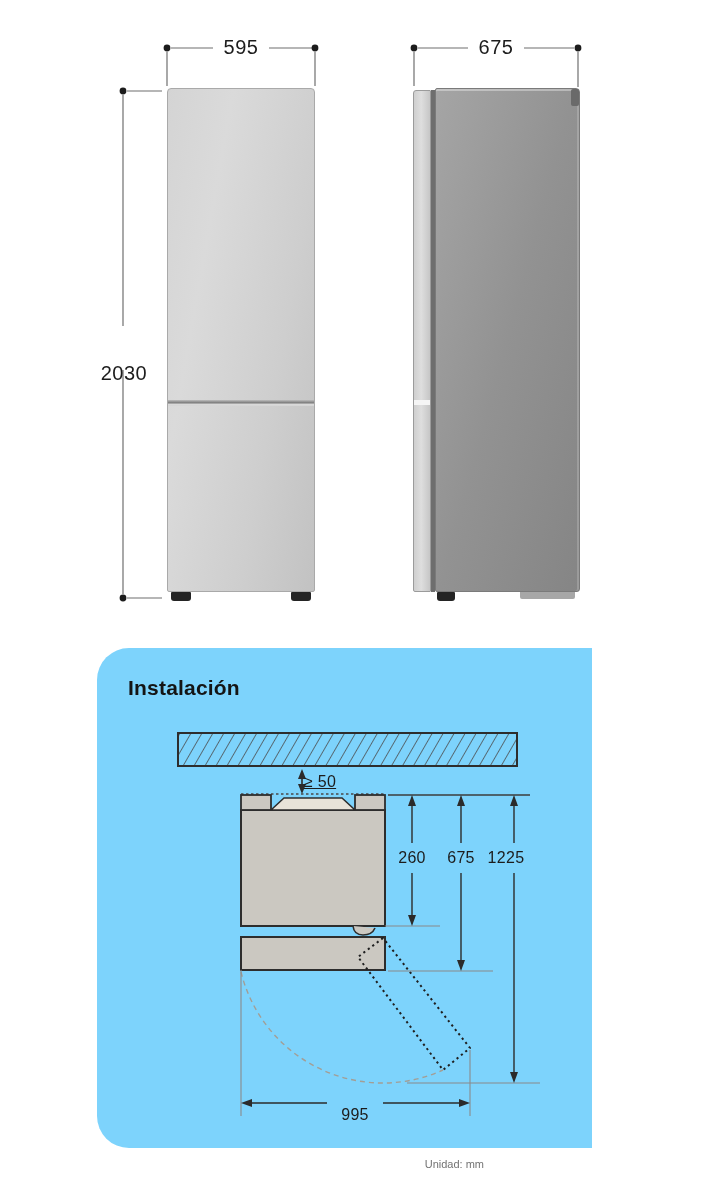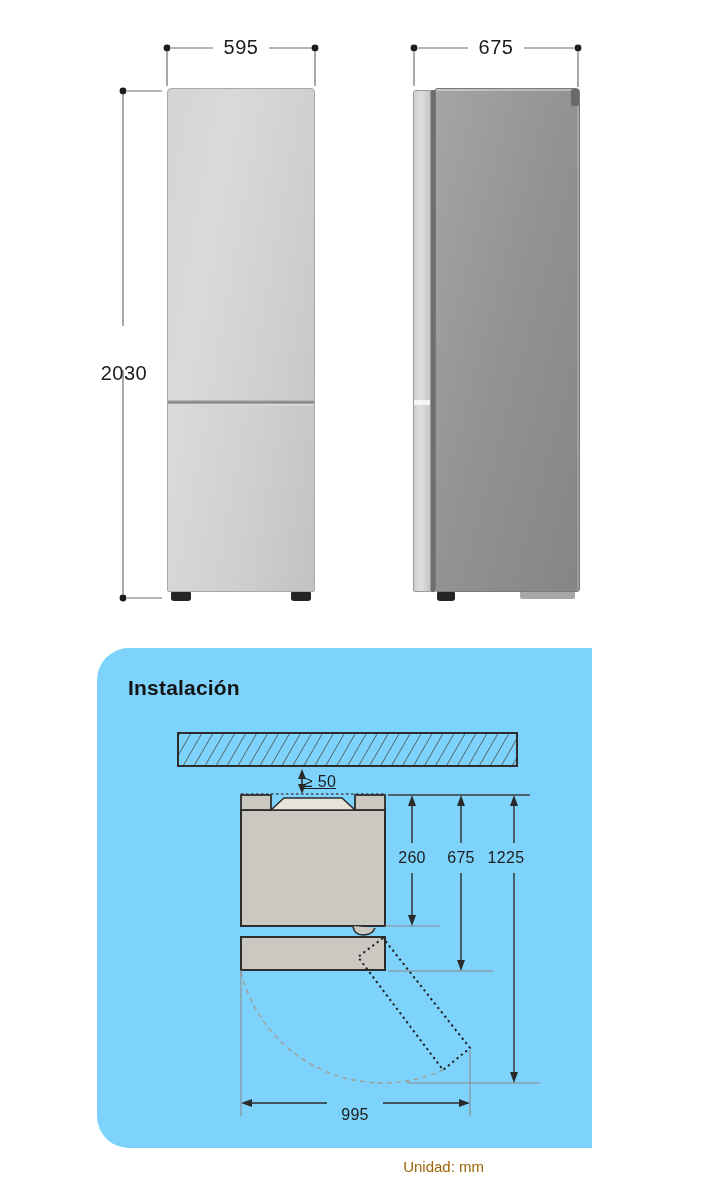--- a/index.html
+++ b/index.html
@@ -47,21 +47,21 @@
     background:#7dd3fc;border-radius:32px;
   }
   .panel-title{
     position:absolute;left:31px;top:28px;font-size:21px;font-weight:600;color:#141414;letter-spacing:0.2px;
   }
   .diag-label{
     position:absolute;font-size:16px;font-weight:500;color:#1c1c1c;
     text-align:center;line-height:20px;letter-spacing:0.3px;
   }
   .unit-label{
-    position:absolute;top:1158px;right:108px;font-size:15px;color:#a16207;
+    position:absolute;top:1158px;right:108px;font-size:11px;color:#737373;
   }
 </style>
 </head>
 <body>
 
 <div class="canvas">
 
   <svg class="abs" style="left:0;top:0;" width="728" height="630" viewBox="0 0 728 630">
 
     <g stroke="#6f6f6f" stroke-width="1.2">

